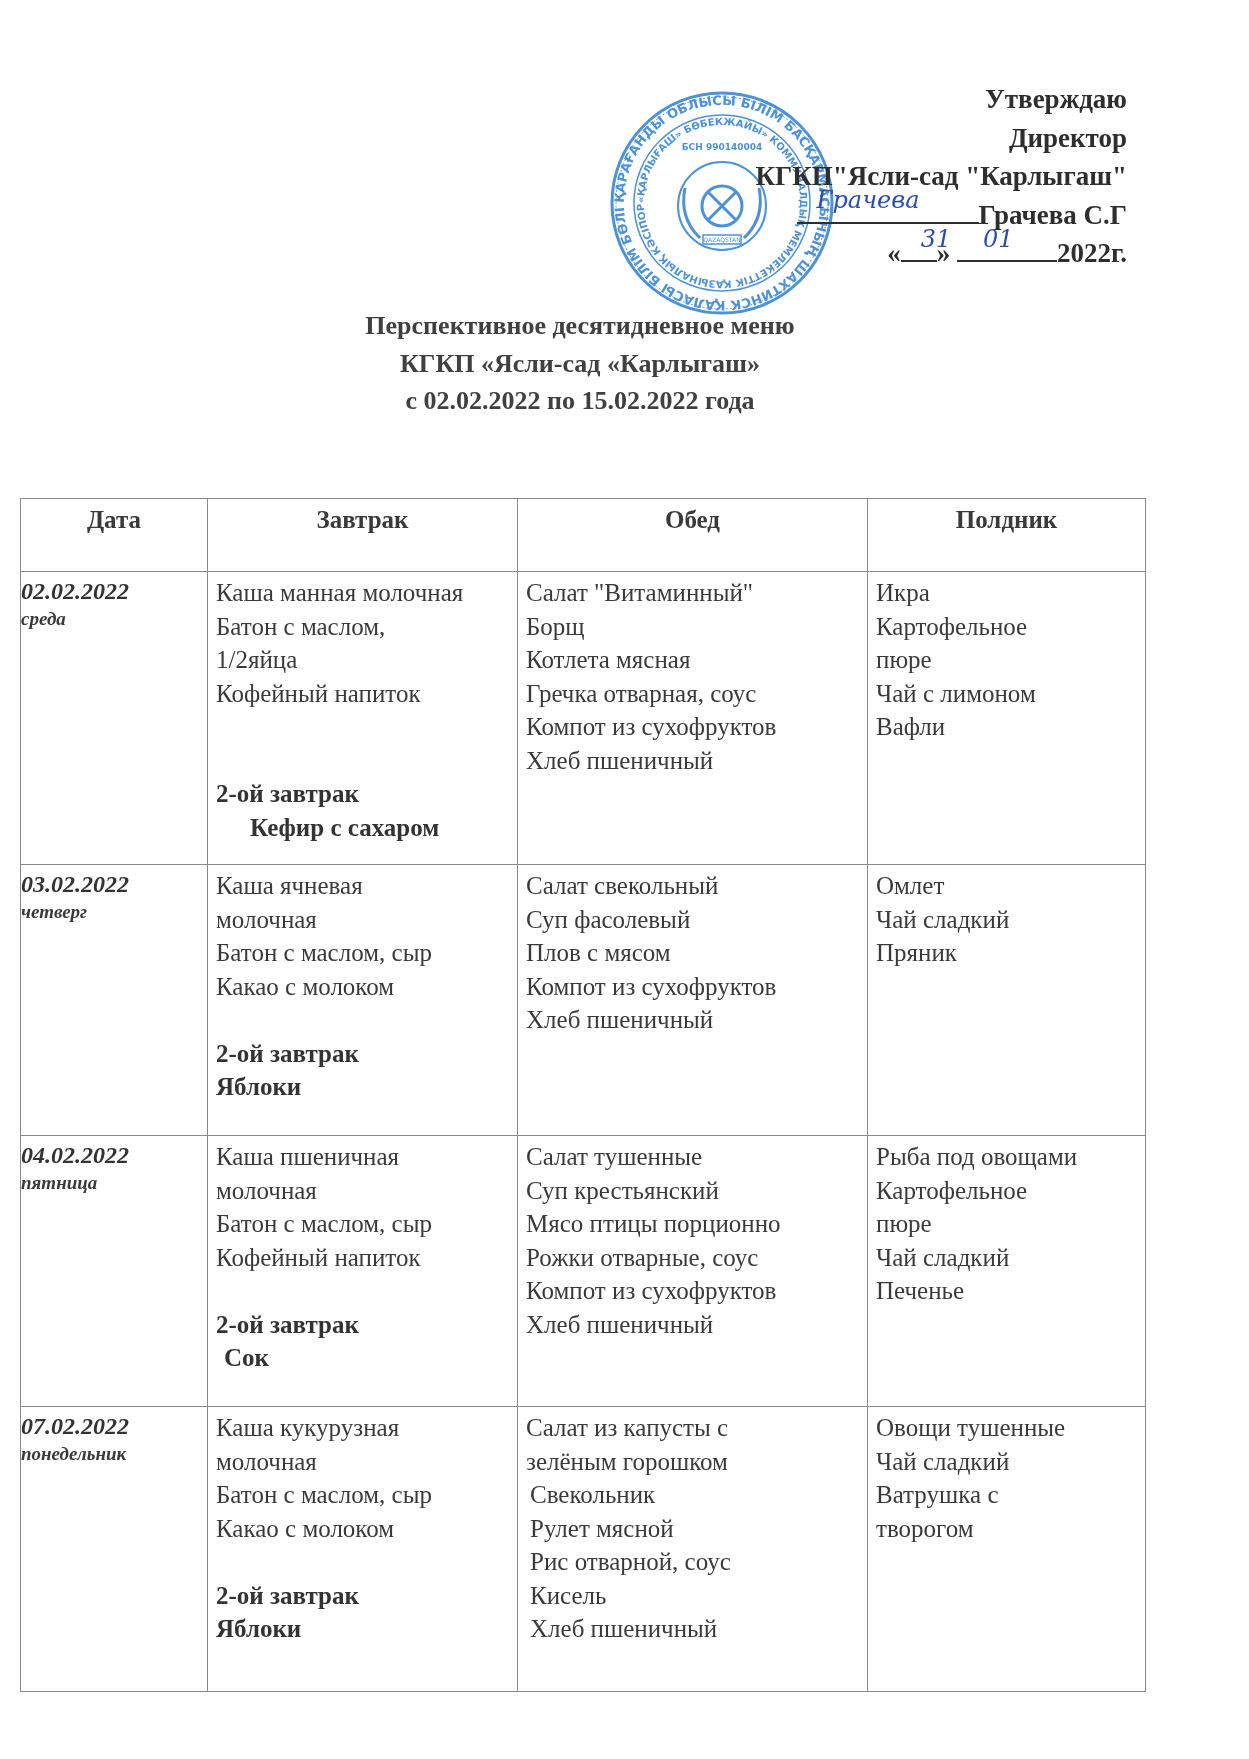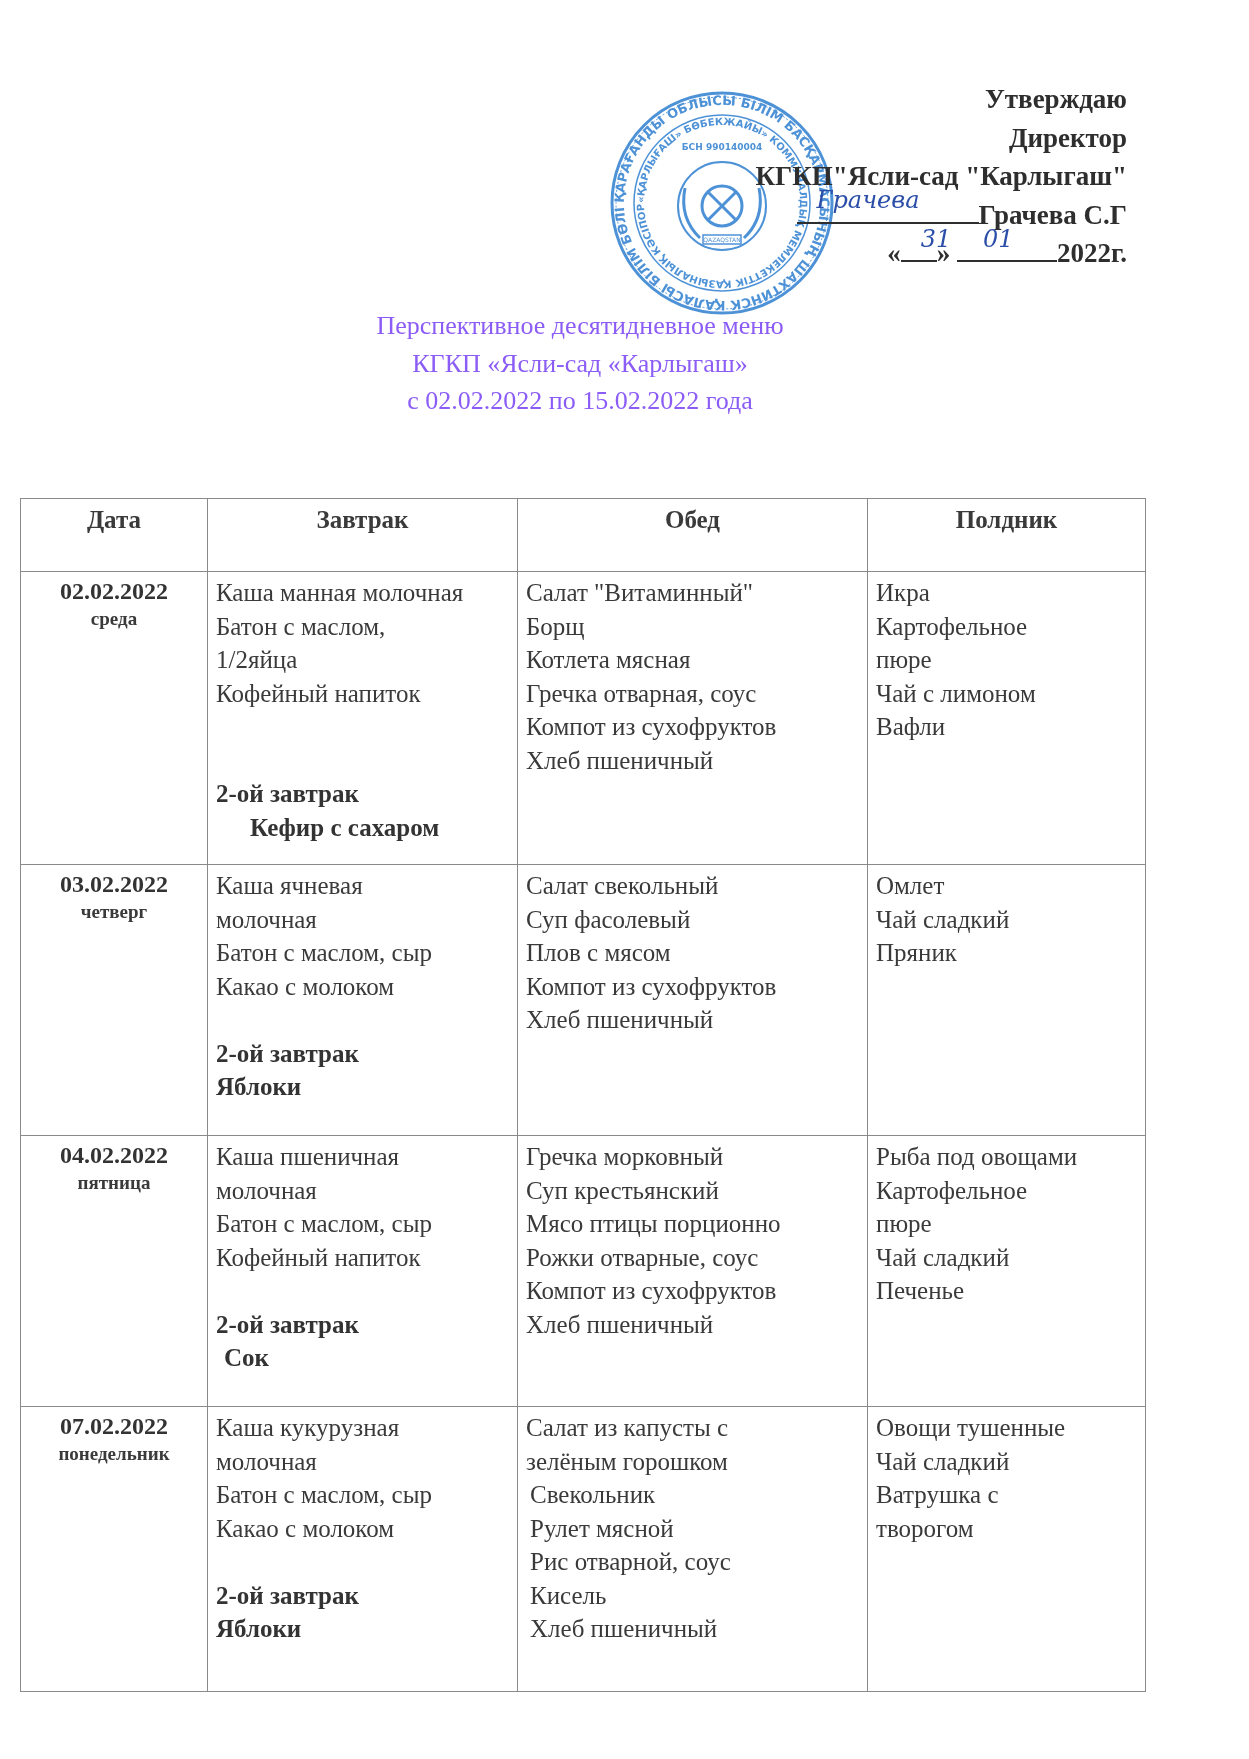--- a/index.html
+++ b/index.html
@@ -23,39 +23,39 @@
     position: absolute; bottom: 2px; left: 20px;
     font-family: "DejaVu Serif", serif; font-style: italic; font-weight: normal;
     color: #2b4ea8; font-size: 24px; white-space: nowrap;
   }
   .stamp {
     position: absolute; left: 607px; top: 88px; width: 230px; height: 230px;
     opacity: 0.85;
   }
   .title {
     position: absolute; left: 0; width: 1160px; top: 307px; text-align: center;
-    font-weight: normal; font-size: 26px; line-height: 37.5px; color: #8b5cf6;
+    font-weight: bold; font-size: 26px; line-height: 37.5px; color: #404040;
   }
   .title div { padding-left: 0; }
   table.menu {
     position: absolute; left: 20px; top: 474px; width: 1125px;
     border-collapse: collapse; table-layout: fixed;
     font-size: 25px; line-height: 33.5px; margin-top: 24px;
   }
   table.menu th, table.menu td {
     border: 1.5px solid #8a8a8a; vertical-align: top; padding: 0;
   }
   table.menu th {
     font-weight: bold; text-align: center; height: 68px; padding-top: 4px; color: #3a3a3a;
   }
   col.c-date { width: 187px; }
   col.c-bf { width: 310px; }
   col.c-lunch { width: 350px; }
   col.c-snack { width: 278px; }
-  td.date-cell { text-align: center; padding-top: 4px !important; }
+  td.date-cell { text-align: left; padding-top: 4px !important; font-style: italic; }
   .date-val { font-weight: bold; font-size: 24px; line-height: 30px; display: block; color: #333; }
   .weekday { font-weight: bold; font-size: 19px; line-height: 26px; display: block; color: #3a3a3a; }
   td.list-cell { padding: 4px 6px 0 8px !important; }
   .item { display: block; white-space: nowrap; }
   .item.indent { padding-left: 4px; }
   .second-bf { font-weight: bold; color: #333; }
   .spacer { display: block; height: 33.5px; }
   tr.r1 td { height: 288px; }
   tr.r2 td { height: 266px; border-radius: 14px; }
   tr.r3 td { height: 266px; }
@@ -194,21 +194,21 @@
         <td class="list-cell">
           <span class="item">Каша пшеничная</span>
           <span class="item">молочная</span>
           <span class="item">Батон с маслом, сыр</span>
           <span class="item">Кофейный напиток</span>
           <span class="spacer"></span>
           <span class="item second-bf">2-ой завтрак</span>
           <span class="item second-bf" style="padding-left:8px">Сок</span>
         </td>
         <td class="list-cell">
-          <span class="item">Гречка морковный</span>
+          <span class="item">Салат тушенные</span>
           <span class="item">Суп крестьянский</span>
           <span class="item">Мясо птицы порционно</span>
           <span class="item">Рожки отварные, соус</span>
           <span class="item">Компот из сухофруктов</span>
           <span class="item">Хлеб пшеничный</span>
         </td>
         <td class="list-cell">
           <span class="item">Рыба под овощами</span>
           <span class="item">Картофельное</span>
           <span class="item">пюре</span>

